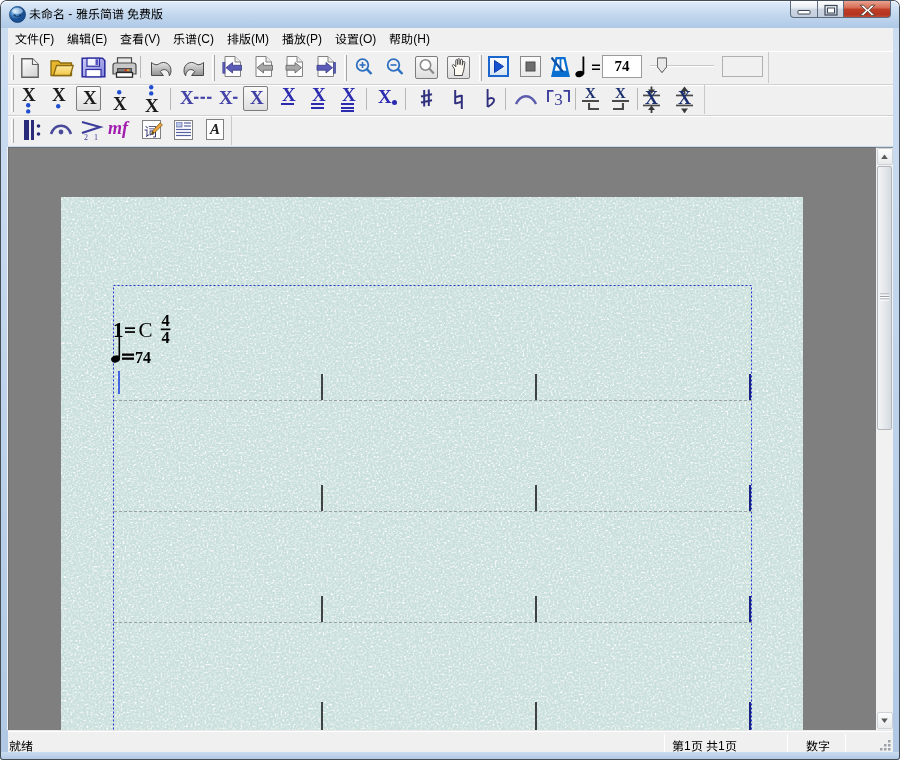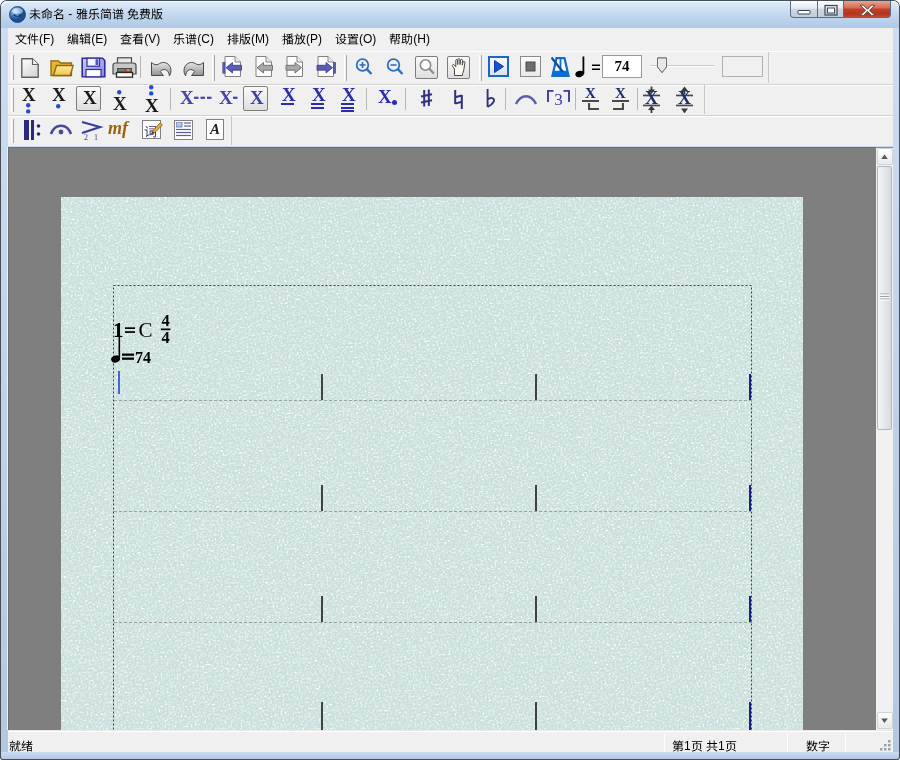--- a/index.html
+++ b/index.html
@@ -490,21 +490,21 @@
   </svg>
 <svg class="icon" style="left:49px;top:122px" width="24" height="14" viewBox="0 0 24 14">
     <path d="M2 12 C6 1 18 1 22 12" fill="none" stroke="#4a4a9a" stroke-width="2.6"></path>
     <circle cx="12" cy="10" r="2.4" fill="#4a4a9a"></circle>
   </svg>
 <svg class="icon" style="left:80px;top:119px" width="24" height="22" viewBox="0 0 24 22">
     <path d="M2 3 L20 8 L2 14" fill="none" stroke="#3c3c9c" stroke-width="2.2"></path>
     <text x="4" y="21" font-size="8" fill="#3c3c9c" font-family="Liberation Serif">2</text>
     <text x="14" y="21" font-size="8" fill="#3c3c9c" font-family="Liberation Serif">1</text>
   </svg>
-<div class="abs" style="left:108px;top:118px;font-family:'Liberation Serif';font-style:italic;font-weight:bold;font-size:18px;color:#a16207">mf</div>
+<div class="abs" style="left:108px;top:118px;font-family:'Liberation Serif';font-style:italic;font-weight:bold;font-size:18px;color:#a21caf">mf</div>
 <div class="abs" style="left:142px;top:120px;width:19px;height:19px;background:#fff;border:1px solid #808080"></div>
 <div class="abs" style="left:143.5px;top:122px"><svg class="cj" width="13" height="13" viewBox="0 0 1000 1000" style="fill:#2a2a6a;">
       <use href="#u8bcd"></use>
     </svg></div>
 <svg class="icon" style="left:150px;top:122px" width="13" height="16" viewBox="0 0 13 16">
     <path d="M10.2 0.8 L12.4 3 L4.4 11 L1.6 11.9 L2.5 9.1 Z" fill="#eda73f" stroke="#7a5510" stroke-width="0.8"></path>
     <path d="M1.6 11.9 L2.5 9.1 L4.4 11 Z" fill="#5a4010"></path>
   </svg>
 <div class="abs" style="left:174px;top:120px;width:19px;height:20px;background:#fff;border:1px solid #808080"></div>
 <svg class="icon" style="left:176px;top:122px" width="15" height="16" viewBox="0 0 15 16">

